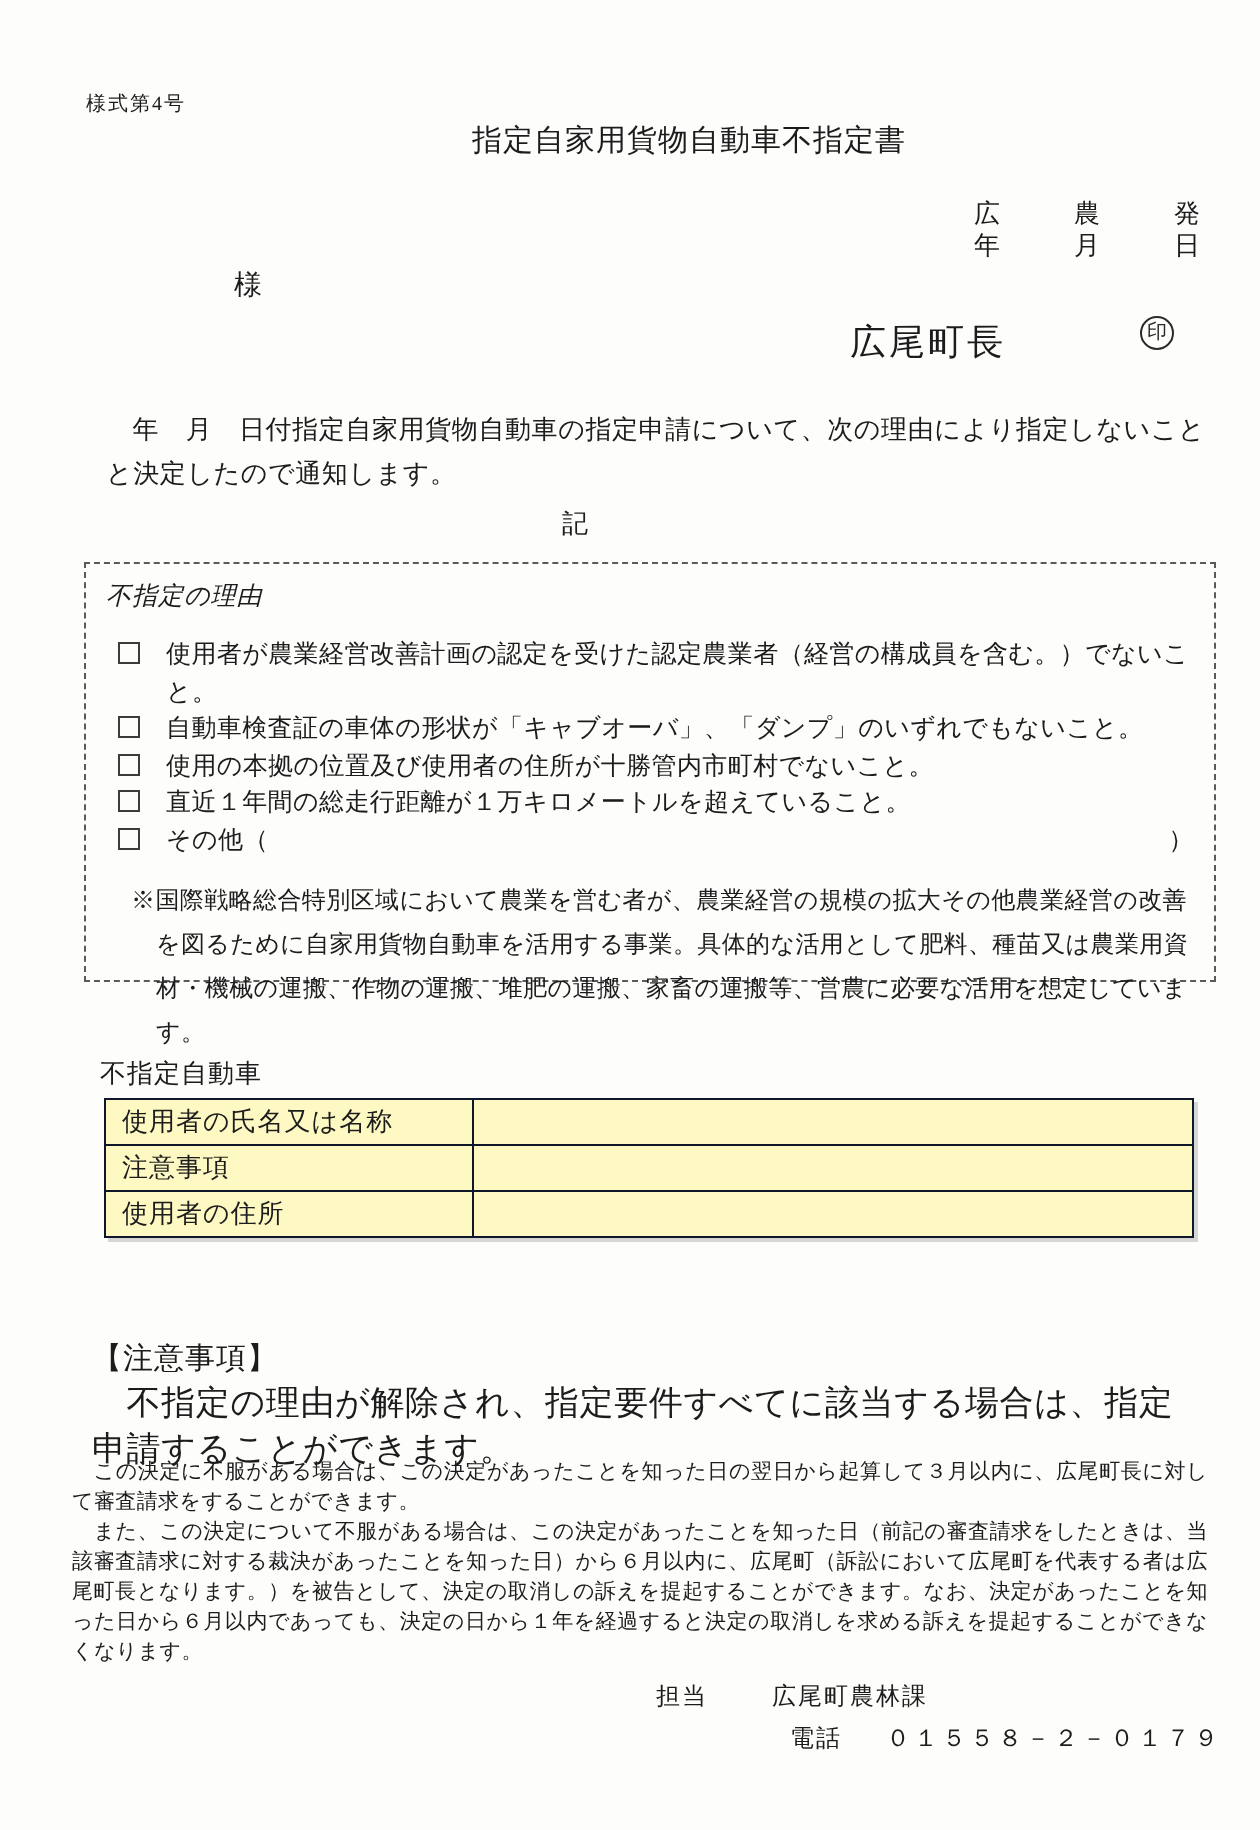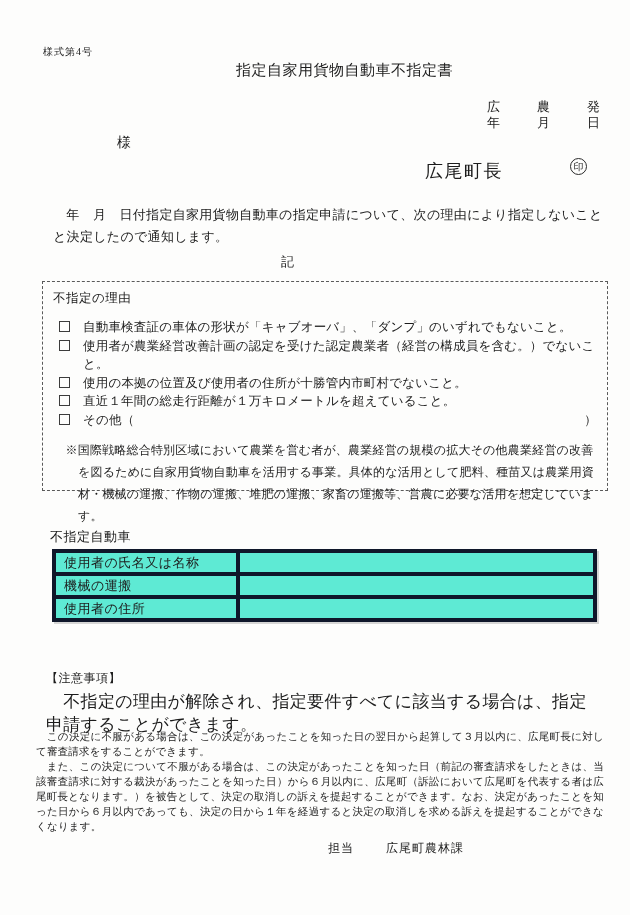--- a/index.html
+++ b/index.html
@@ -33,21 +33,21 @@
 
   .body-para { left:43px; top:204px; width:562px; font-size:13px; line-height:22px; letter-spacing:0.3px;margin-left:10px; }
   .ki-heading { left:281px; top:253px; font-size:13px; letter-spacing:1px; }
 
   .reason-box {
     left:42px; top:281px; width:566px; height:210px;
     border:1px dashed #5a5a5a;
     padding:8px 10px 0 10px;
     font-size:12.5px;
   }
-  .reason-heading { line-height:17px; letter-spacing:0.5px; }
+  .reason-heading { line-height:17px; letter-spacing:0.5px;font-style:italic; }
   .reason-list { margin-top:11px; }
   .reason-item { display:flex; align-items:flex-start; line-height:18.6px; letter-spacing:0.2px; }
   .cbox {
     flex:0 0 auto;
     width:11px; height:11px;
     border:1px solid #3c3c3c;
     margin:3px 13px 0 6px;
     background:#fdfdfc;
   }
   .flex-fill { flex:1 1 auto; }
@@ -59,29 +59,29 @@
 
   .vehicle-caption { left:50px; top:528px; font-size:13px; letter-spacing:0.5px; }
   table.vehicle {
     position:absolute; left:52px; top:549px;
     width:545px;
     border-collapse:collapse;
     font-size:13px;
     box-shadow:2px 2px 0 rgba(140,140,140,0.35);
   }
   table.vehicle td {
-    border:4px solid #0f172a;
+    border:1px solid #0f172a;
     height:23px;
     padding:0 0 0 8px;
     letter-spacing:0.5px;
-    background:#5eead4;
+    background:#fef9c3;
   }
   td.lbl { width:184px; }
 
-  .notice-heading { left:46px; top:670px; font-size:12px; letter-spacing:0.5px; }
+  .notice-heading { left:46px; top:670px; font-size:15px; letter-spacing:0.5px; }
   .notice-body   { left:46px; top:690px; width:556px; font-size:17px; letter-spacing:0.3px; }
 
   .appeal { left:36px; top:729px; width:568px; font-size:10.5px; line-height:15px; letter-spacing:0.2px; text-align:justify; }
 
   .contact { left:328px; top:838px; font-size:12px; line-height:21px; letter-spacing:1px; }
   .contact .line2 { margin-left:67px; }
   .contact .num { letter-spacing:2px; }
 </style>
 </head>
 <body>
@@ -112,25 +112,25 @@
 
   <div class="abs body-para">　年　月　日付指定自家用貨物自動車の指定申請について、次の理由により指定しないことと決定したので通知します。</div>
 
   <div class="abs ki-heading">記</div>
 
   <div class="abs reason-box">
     <div class="reason-heading">不指定の理由</div>
     <div class="reason-list">
       <div class="reason-item">
         <span class="cbox"></span>
-        <span>自動車検査証の車体の形状が「キャブオーバ」、「ダンプ」のいずれでもないこと。</span>
+        <span>使用者が農業経営改善計画の認定を受けた認定農業者（経営の構成員を含む。）でないこと。</span>
       </div>
       <div class="reason-item">
         <span class="cbox"></span>
-        <span>使用者が農業経営改善計画の認定を受けた認定農業者（経営の構成員を含む。）でないこと。</span>
+        <span>自動車検査証の車体の形状が「キャブオーバ」、「ダンプ」のいずれでもないこと。</span>
       </div>
       <div class="reason-item">
         <span class="cbox"></span>
         <span>使用の本拠の位置及び使用者の住所が十勝管内市町村でないこと。</span>
       </div>
       <div class="reason-item">
         <span class="cbox"></span>
         <span>直近１年間の総走行距離が１万キロメートルを超えていること。</span>
       </div>
       <div class="reason-item">
@@ -145,21 +145,21 @@
 
   <div class="abs vehicle-caption">不指定自動車</div>
 
   <table class="vehicle">
     <tbody>
       <tr>
         <td class="lbl">使用者の氏名又は名称</td>
         <td></td>
       </tr>
       <tr>
-        <td class="lbl">機械の運搬</td>
+        <td class="lbl">注意事項</td>
         <td></td>
       </tr>
       <tr>
         <td class="lbl">使用者の住所</td>
         <td></td>
       </tr>
     </tbody>
   </table>
 
   <div class="abs notice-heading">【注意事項】</div>
@@ -169,15 +169,20 @@
     <div>　この決定に不服がある場合は、この決定があったことを知った日の翌日から起算して３月以内に、広尾町長に対して審査請求をすることができます。</div>
     <div>　また、この決定について不服がある場合は、この決定があったことを知った日（前記の審査請求をしたときは、当該審査請求に対する裁決があったことを知った日）から６月以内に、広尾町（訴訟において広尾町を代表する者は広尾町長となります。）を被告として、決定の取消しの訴えを提起することができます。なお、決定があったことを知った日から６月以内であっても、決定の日から１年を経過すると決定の取消しを求める訴えを提起することができなくなります。</div>
   </div>
 
   <div class="abs contact">
     <div>
       <span>担当</span>
       <span style="display:inline-block;width:24px;"></span>
       <span>広尾町農林課</span>
     </div>
+    <div class="line2">
+      <span>電話</span>
+      <span style="display:inline-block;width:14px;"></span>
+      <span class="num">０１５５８－２－０１７９</span>
+    </div>
   </div>
 
 </div>
 
 </body></html>

